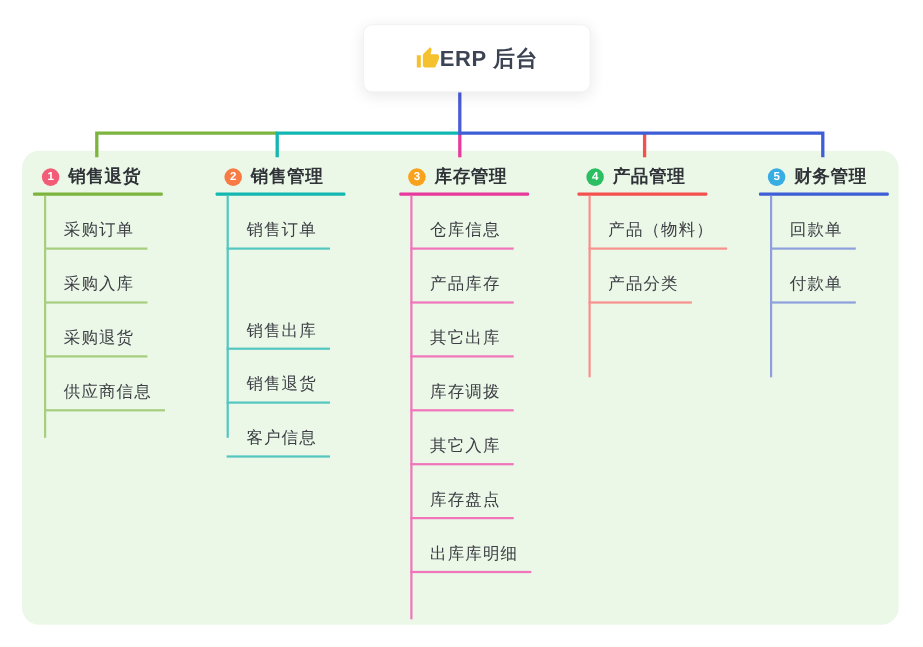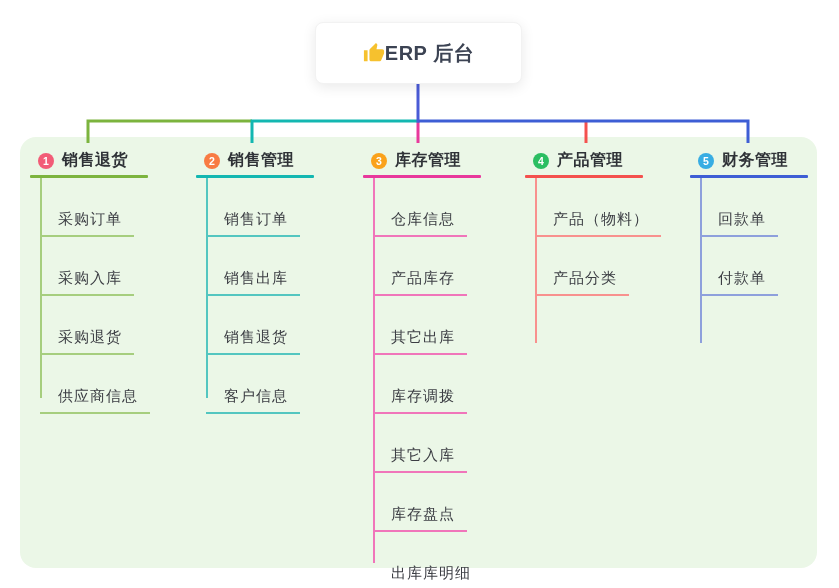--- a/index.html
+++ b/index.html
@@ -2,21 +2,21 @@
 <html><head>
 <meta charset="utf-8">
 <style>
   html,body{margin:0;padding:0}
   body{
     width:839px;height:588px;position:relative;overflow:hidden;
     background:#ffffff;
     font-family:"Liberation Sans","DejaVu Sans",sans-serif;
   }
   .root-card{
-    position:absolute;left:315px;top:22px;width:205px;height:60px;
+    position:absolute;left:330px;top:22px;width:205px;height:60px;
     background:#ffffff;border:1px solid #f2f2f2;border-radius:8px;
     box-shadow:0 3px 14px rgba(0,0,0,.09);
     display:flex;align-items:center;justify-content:center;
     font-size:20px;font-weight:600;color:#3c4353;letter-spacing:.5px;
     z-index:3;
   }
   .root-card .ticon{display:flex;align-items:center}
   svg.connectors{position:absolute;left:0;top:0;z-index:2}
   .panel{
     position:absolute;left:20px;top:137px;width:797px;height:431px;
@@ -28,21 +28,21 @@
   .badge{
     width:16px;height:16px;border-radius:50%;flex:0 0 16px;
     color:#fff;font-size:10.5px;font-weight:700;line-height:16px;
     display:flex;align-items:center;justify-content:center;
   }
   .b-title{font-size:16px;font-weight:600;color:#2f3237;letter-spacing:.5px;white-space:nowrap}
   .b-underline{height:3px;margin-top:4px;border-radius:1px}
   .children{position:relative}
   .vline{position:absolute;left:10px;top:0;width:2px}
   .child{
-    height:59px;box-sizing:border-box;margin-left:10px;width:max-content;
+    height:49px;box-sizing:border-box;margin-left:10px;width:max-content;
     display:flex;align-items:flex-end;padding:0 12px 6px 18px;
     border-bottom:2px solid transparent;
   }
   .child-label{font-size:15px;color:#3c3e44;letter-spacing:1px;white-space:nowrap}
 </style>
 </head>
 <body>
 
 <div class="root-card">
   <span class="ticon">
@@ -91,21 +91,21 @@
       <div class="b-header">
         <span class="badge" style="background: rgb(248, 123, 67);">2</span>
         <span class="b-title">销售管理</span>
       </div>
       <div class="b-underline" style="width: 118px; background: rgb(19, 183, 177);"></div>
       <div class="children">
         <div class="vline" style="background: rgb(83, 198, 192); height: 220px;"></div>
         <div class="child" style="border-bottom-color: rgb(83, 198, 192);">
           <span class="child-label">销售订单</span>
         </div>
-        <div class="child" style="border-bottom-color: rgb(83, 198, 192);">
+        <div class="child" style="border-bottom-color: rgb(83, 198, 192); margin-top: 42px;">
           <span class="child-label">销售出库</span>
         </div>
         <div class="child" style="border-bottom-color: rgb(83, 198, 192);">
           <span class="child-label">销售退货</span>
         </div>
         <div class="child" style="border-bottom-color: rgb(83, 198, 192);">
           <span class="child-label">客户信息</span>
         </div>
       </div>
     </div>

